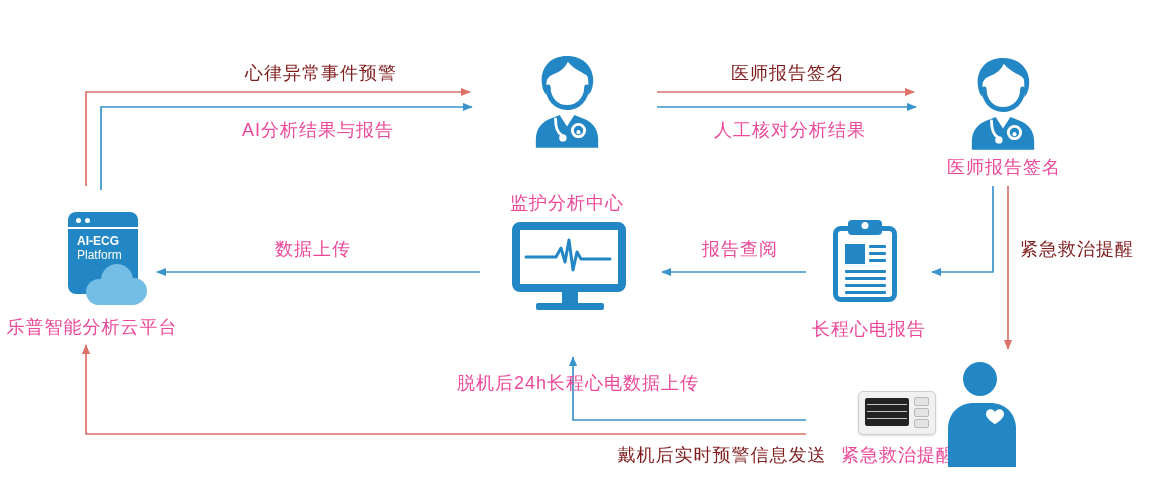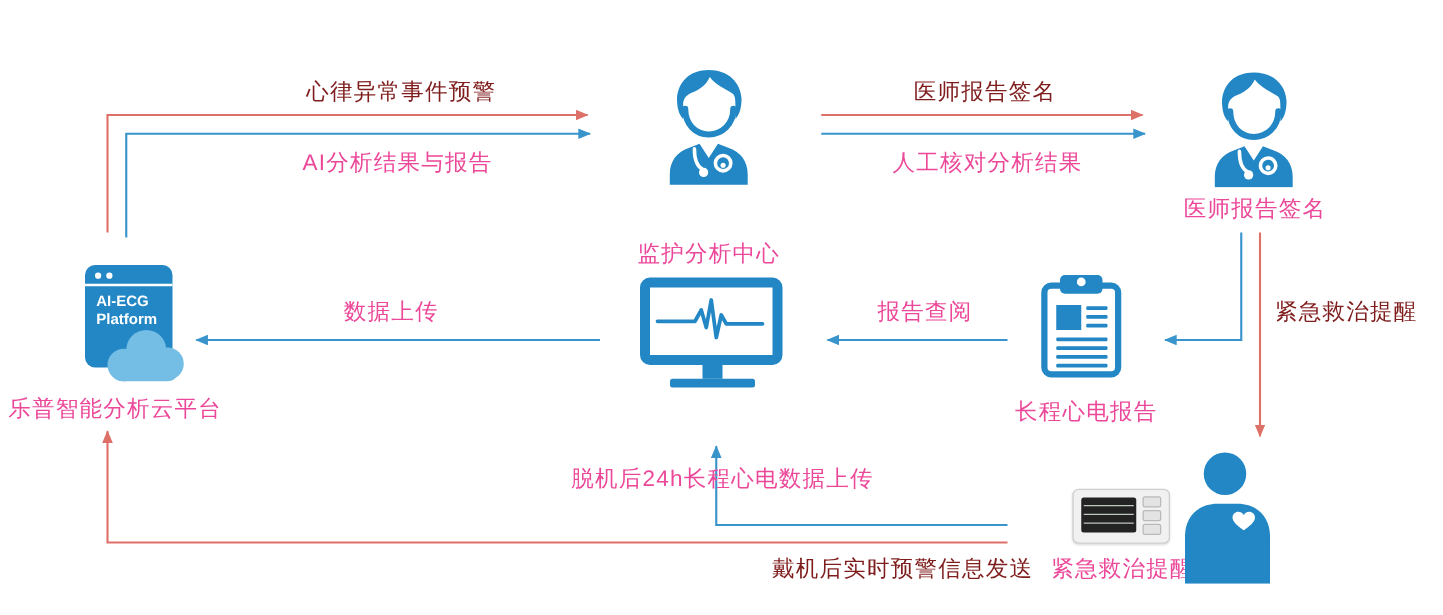--- a/index.html
+++ b/index.html
@@ -12,21 +12,21 @@
     position:absolute;transform:translateX(-50%);white-space:nowrap;
     font-size:18px;font-weight:500;letter-spacing:1px;
   }
   .lbl.blue{color:#ec4899;text-align:right;}
   .lbl.red{color:#7f1d1d;}
   
   .appwin{left:53px;top:212px;width:70px;height:82px;background:#2287c4;border-radius:8px;margin-left:15px;}
   .appwin .dot{position:absolute;top:6px;width:5px;height:5px;border-radius:50%;background:#fff;}
   .appwin .bar{position:absolute;left:0;top:15px;width:100%;height:2px;background:#fff;}
   .appwin .t1{position:absolute;left:9px;top:22px;color:#fff;font-size:12px;font-weight:bold;}
-  .appwin .t2{position:absolute;left:9px;top:36px;color:#fff;font-size:12px;font-weight:bold;}
+  .appwin .t2{position:absolute;left:9px;top:36px;color:#fff;font-size:12px;font-weight:normal;}
   
   .monitor{left:512px;top:222px;width:98px;height:54px;background:#fff;border:8px solid #2287c4;border-radius:8px;}
   .monitor-neck{left:562px;top:290px;width:16px;height:13px;background:#2287c4;}
   .monitor-base{left:536px;top:303px;width:68px;height:7px;background:#2287c4;border-radius:2px;}
   
   .clip-board{left:833px;top:226px;width:54px;height:66px;background:#fff;border:5px solid #2287c4;border-radius:8px;}
   .clip-top{position:absolute;left:50%;top:-11px;transform:translateX(-50%);width:34px;height:15px;background:#2287c4;border-radius:4px;}
   .clip-hole{position:absolute;left:50%;top:2px;transform:translateX(-50%);width:7px;height:7px;border-radius:50%;background:#fff;}
   .clip-sq{position:absolute;left:7px;top:13px;width:20px;height:20px;background:#2287c4;}
   .clip-line{position:absolute;background:#2287c4;height:3px;border-radius:1px;}

